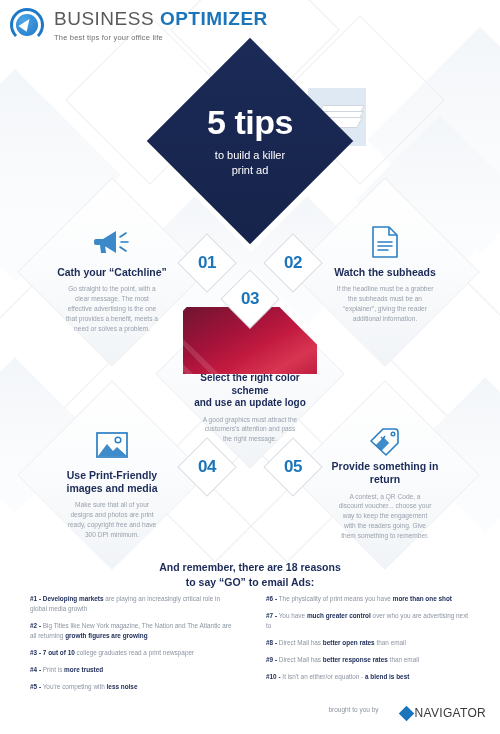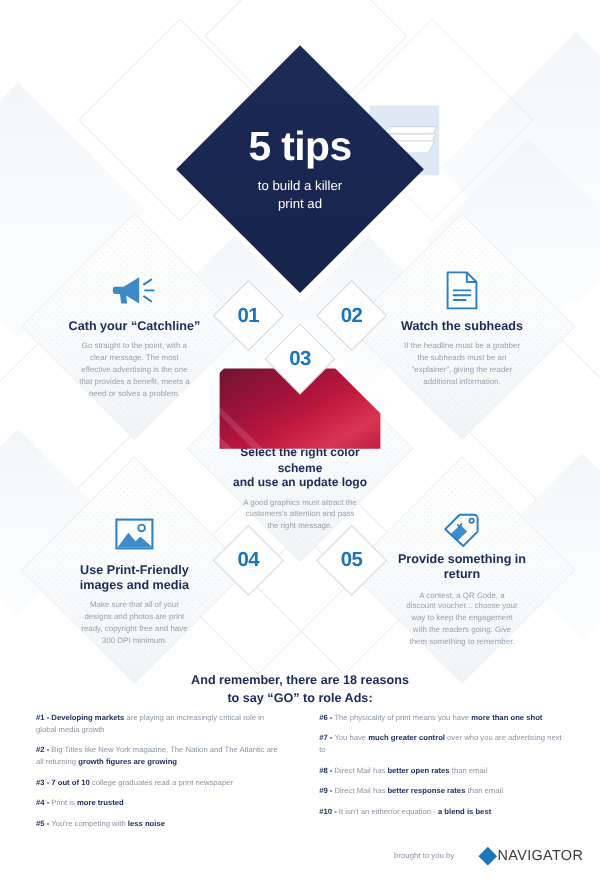--- a/index.html
+++ b/index.html
@@ -172,21 +172,21 @@
   .ritem {
     font-size: 6.4px; color: #8c94a0; line-height: 1.55;
     margin-bottom: 7px;
   }
   .ritem .num { color: #1b2a57; font-weight: 700; }
   .ritem b { color: #1b2a57; font-weight: 700; }
 
   
   .footer {
     position: absolute; right: 14px; bottom: 14px;
-    display: flex; align-items: center; gap: 22px;
+    display: flex; align-items: flex-start; gap: 22px;
   }
   .footer-text { font-size: 6.5px; color: #8c94a0; }
   .nav-logo { display: flex; align-items: center; gap: 3px; }
   .nav-sq {
     width: 11px; height: 11px; transform: rotate(45deg);
     background: #1b75bb;
   }
   .nav-word { font-size: 12px; color: #3a3a3c; letter-spacing: .3px; font-weight: 400; }
 </style>
 </head>
@@ -204,20 +204,31 @@
     <div class="bg-soft" style="left:262px; top:215px; width:90px; height:90px;"></div>
     <div class="bg-diamond" style="left:-15px; top:300px; width:110px; height:110px;"></div>
     <div class="bg-diamond" style="left:408px; top:300px; width:110px; height:110px;"></div>
     <div class="bg-soft" style="left:380px; top:140px; width:120px; height:120px;"></div>
     <div class="bg-soft" style="left:-40px; top:380px; width:110px; height:110px;"></div>
     <div class="bg-soft" style="left:430px; top:400px; width:110px; height:110px;"></div>
     <div class="bg-diamond" style="left:160px; top:430px; width:110px; height:110px;"></div>
     <div class="bg-diamond" style="left:232px; top:430px; width:110px; height:110px;"></div>
   </div>
 
+  <div class="header">
+    <div class="logo-mark">
+      <div class="logo-ring"></div>
+      <div class="logo-dot"></div>
+      <div class="logo-arrow"></div>
+    </div>
+    <div class="brand">
+      <div class="brand-line"><span>BUSINESS</span> <b>OPTIMIZER</b></div>
+      <div class="brand-sub">The best tips for your office life</div>
+    </div>
+  </div>
 
   <div class="paper-tile"></div>
   <div class="paper-stack">
     <div class="paper-sheet" style="top:0; left:2px;"></div>
     <div class="paper-sheet" style="top:6px; left:1px;"></div>
     <div class="paper-sheet" style="top:12px; left:0;"></div>
   </div>
 
   <div class="hero">
     <div class="hero-inner">
@@ -317,21 +328,21 @@
       <div class="tip-title">Provide something in return</div>
       <div class="tip-body" style="width:96px;">A contest, a QR Code, a discount voucher... choose your way to keep the engagement with the readers going. Give them something to remember.</div>
     </div>
   </div>
   <div class="badge" style="left:272px; top:446px;">
     <span>05</span>
   </div>
 
   <div class="reasons-head">
     <span>And remember, there are 18 reasons</span><br>
-    <span>to say “GO” to role Ads:</span>
+    <span>to say “GO” to email Ads:</span>
   </div>
 
   <div class="reasons-cols">
     <div class="rcol" id="col-left">
         <div class="ritem"><span class="num">#1 -</span> <b>Developing markets</b> are playing an increasingly critical role in global media growth</div>
         <div class="ritem"><span class="num">#2 -</span> Big Titles like New York magazine, The Nation and The Atlantic are all returning <b>growth figures are growing</b></div>
         <div class="ritem"><span class="num">#3 -</span> <b>7 out of 10</b> college graduates read a print newspaper</div>
         <div class="ritem"><span class="num">#4 -</span> Print is <b>more trusted</b></div>
         <div class="ritem"><span class="num">#5 -</span> You're competing with <b>less noise</b></div>
       </div>

